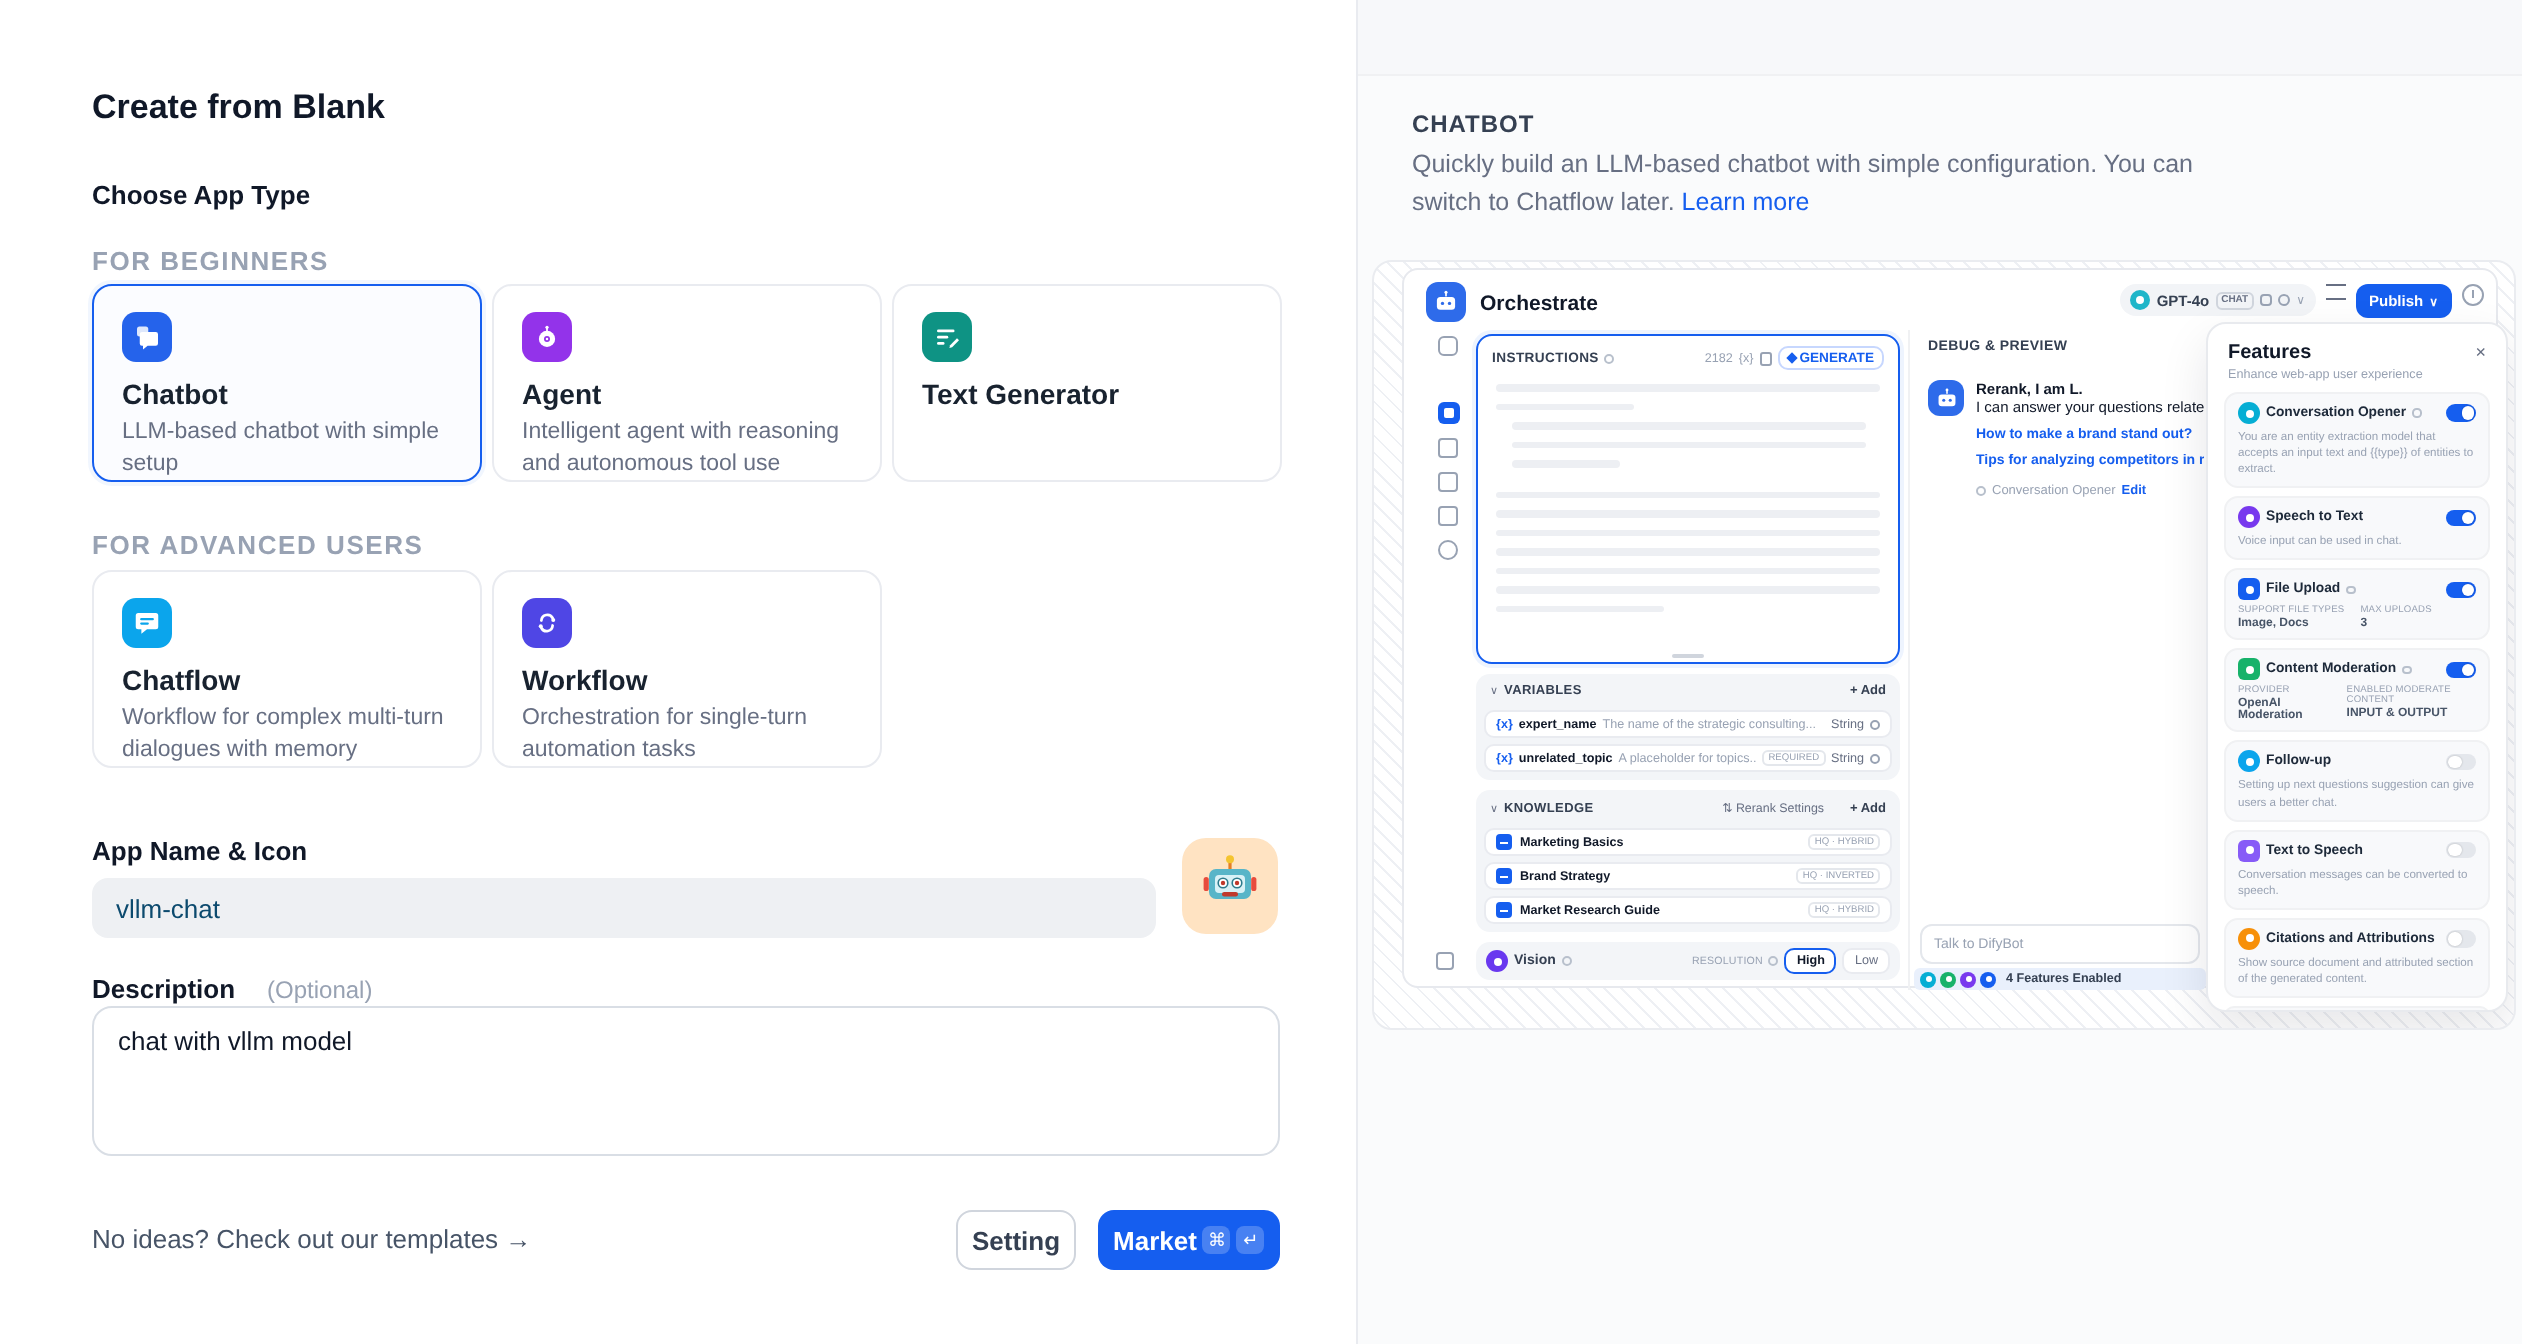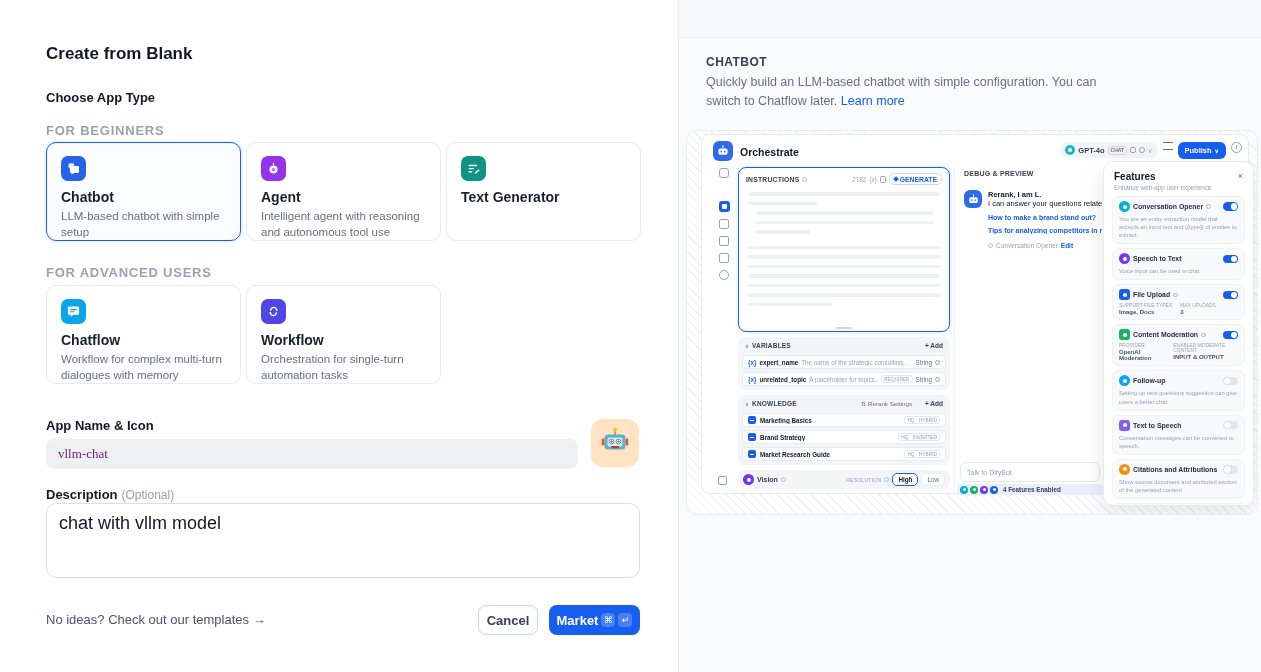--- a/index.html
+++ b/index.html
@@ -12,24 +12,24 @@
   .title { position:absolute; left:46px; top:44px; font-size:17px; font-weight:700; color:#101828; }
   .sec-label { position:absolute; font-size:13px; font-weight:700; color:#101828; }
   .eyebrow { position:absolute; font-size:13px; font-weight:600; letter-spacing:.06em; color:#98A2B3; }
 
   .card { position:absolute; width:195px; height:99px; background:#fff; border:1px solid #E9EBF0; border-radius:10px; padding:13px 14px; cursor:pointer; }
   .card.sel { border:1.5px solid #155EEF; background:#FBFCFF; box-shadow:0 0 0 2px rgba(21,94,239,.06); }
   .cicon { display:flex; align-items:center; justify-content:center; width:25px; height:25px; border-radius:7px; }
   .ctitle { margin-top:8px; font-size:14px; font-weight:700; color:#18222F; }
   .cdesc { margin-top:4px; font-size:11.5px; line-height:1.35; color:#676F83; }
 
-  .name-input { position:absolute; left:46px; top:439px; width:532px; height:30px; background:#EEF0F3; border:none; border-radius:8px; padding:0 12px; font-size:13px; color:#701a75; font-family:Liberation Serif, serif; }
+  .name-input { position:absolute; left:46px; top:439px; width:532px; height:30px; background:#EEF0F3; border:none; border-radius:8px; padding:0 12px; font-size:13px; color:#0c4a6e; font-family:Liberation Sans, sans-serif; }
   .icon-picker { position:absolute; left:591px; top:419px; width:48px; height:48px; border-radius:12px; background:#FFE3C2; display:flex; align-items:center; justify-content:center; cursor:pointer; }
-  .opt { font-size:12px; font-weight:400; color:#98A2B3; margin-left:4px; }
-  .desc-area { position:absolute; left:46px; top:503px; width:594px; height:75px; background:#fff; border:1px solid #D9DEE5; border-radius:10px; padding:9px 12px; font-size:18px; color:#101828; font-family:"Liberation Sans",sans-serif; resize:none; }
+  .opt { font-size:12px; font-weight:400; color:#98A2B3; margin-left:16px; }
+  .desc-area { position:absolute; left:46px; top:503px; width:594px; height:75px; background:#fff; border:1px solid #D9DEE5; border-radius:10px; padding:9px 12px; font-size:13px; color:#101828; font-family:"Liberation Sans",sans-serif; resize:none; }
 
   .tpl-link { position:absolute; left:46px; top:612px; font-size:13px; color:#475467; cursor:pointer;text-align:right; }
   .btn { position:absolute; top:605px; height:30px; border-radius:8px; font-size:13px; font-weight:700; display:flex; align-items:center; justify-content:center; cursor:pointer; }
   .btn-cancel { left:478px; width:60px; background:#fff; border:1px solid #D0D5DD; color:#354052; }
   .btn-create { left:549px; width:91px; background:#155EEF; border:none; color:#fff; gap:3px; }
   .kbd { display:inline-flex; align-items:center; justify-content:center; width:14px; height:14px; border-radius:4px; background:rgba(255,255,255,.22); font-size:9px; font-weight:400; }
   .kbd:first-of-type { margin-left:4px; }
 
   
   .right { position:absolute; left:679px; top:0; width:582px; height:672px; background:#FAFBFC; }
@@ -244,21 +244,21 @@
         </svg>
     </span>
   </div>
 
   <div class="sec-label" style="left:46px;top:487px">
     <span>Description</span><span class="opt">(Optional)</span>
   </div>
   <textarea class="desc-area" style="">chat with vllm model</textarea>
 
   <div class="tpl-link">No ideas? Check out our templates  →</div>
-  <button class="btn btn-cancel">Cancel</button>
+  <button class="btn btn-cancel">Setting</button>
   <button class="btn btn-create">
     <span>Market</span>
     <span class="kbd">⌘</span>
     <span class="kbd">↵</span>
   </button>
 </div>
 
 <div class="vdivider"></div>
 
 <div class="right">

